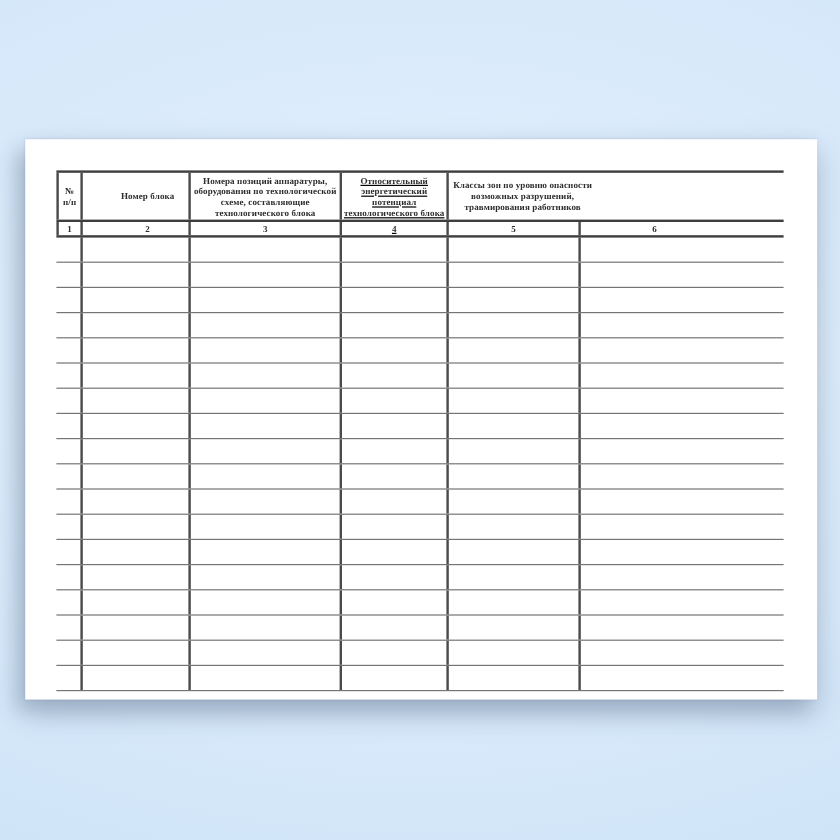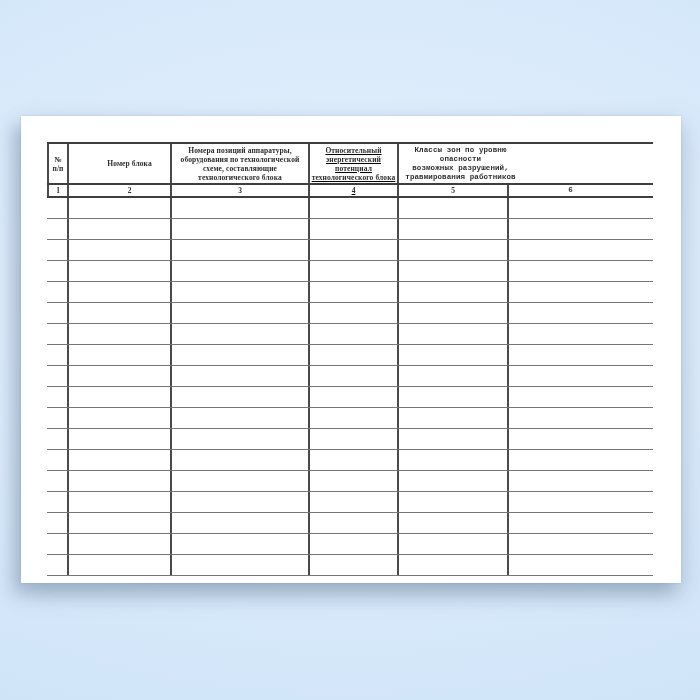--- a/index.html
+++ b/index.html
@@ -22,25 +22,25 @@
     position: absolute; left: 26px; top: 26px;
     width: 606px;
   }
   .row { display: flex; width: 606px; }
   .cell {
     box-sizing: border-box;
     display: flex; align-items: center; justify-content: center;
     text-align: center; overflow: hidden;
   }
   .c1 { width: 20px; }
-  .c2 { width: 103px; padding-left: 20px; }
-  .c3 { width: 138px; }
+  .c2 { width: 90px; padding-left: 20px; }
+  .c3 { width: 126px; }
   .c4 { width: 89px; text-decoration: underline; }
   .c5 { width: 110px; }
-  .c6 { width: 125px; font-family: Liberation Mono, monospace; }
+  .c6 { width: 125px; }
   .vline { border-left: 2px solid #4a4a4a; }
 
   .header-row {
     height: 39px;
     border-top: 2px solid #3e3e3e;
   }
   .header-row .c1 { border-left: 2px solid #4a4a4a; }
   .head-text {
     white-space: pre-line;
     font-weight: 700; font-size: 7.5px; line-height: 9px;

